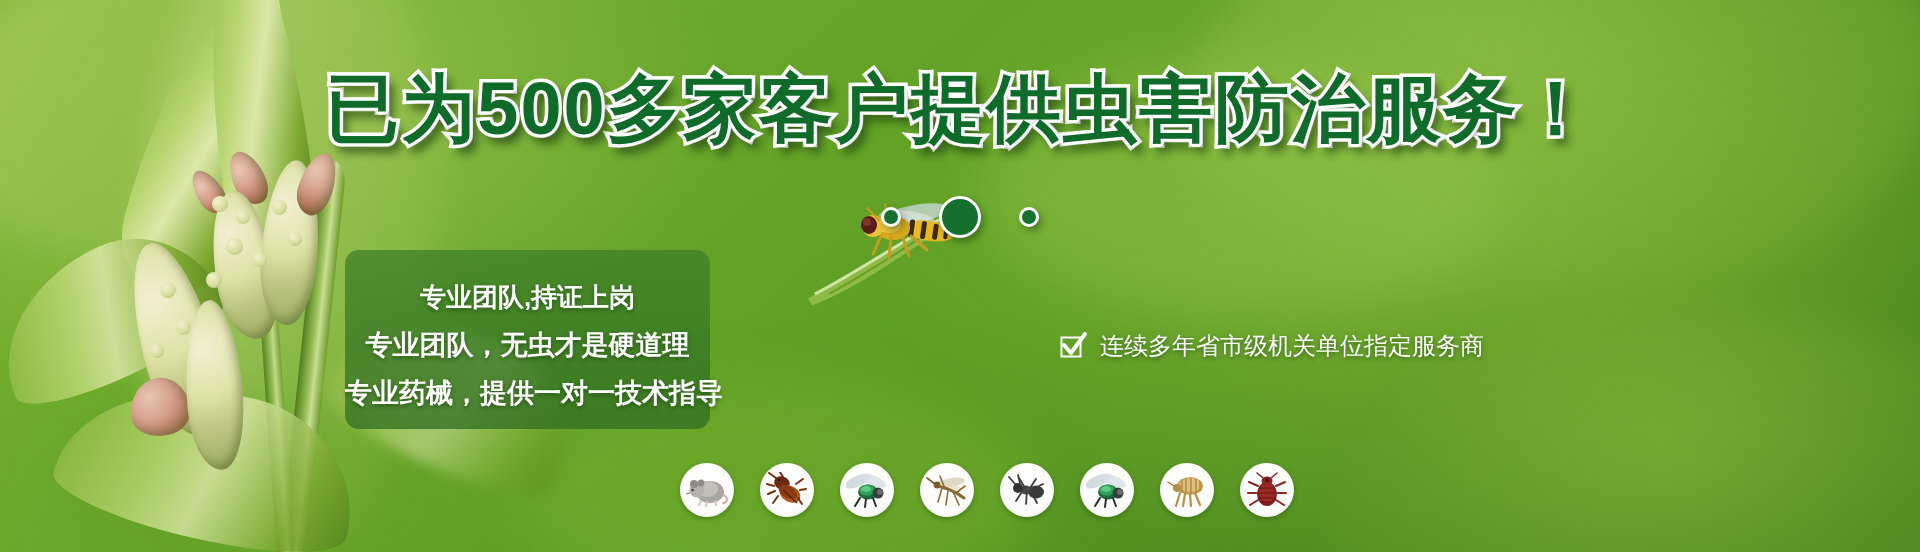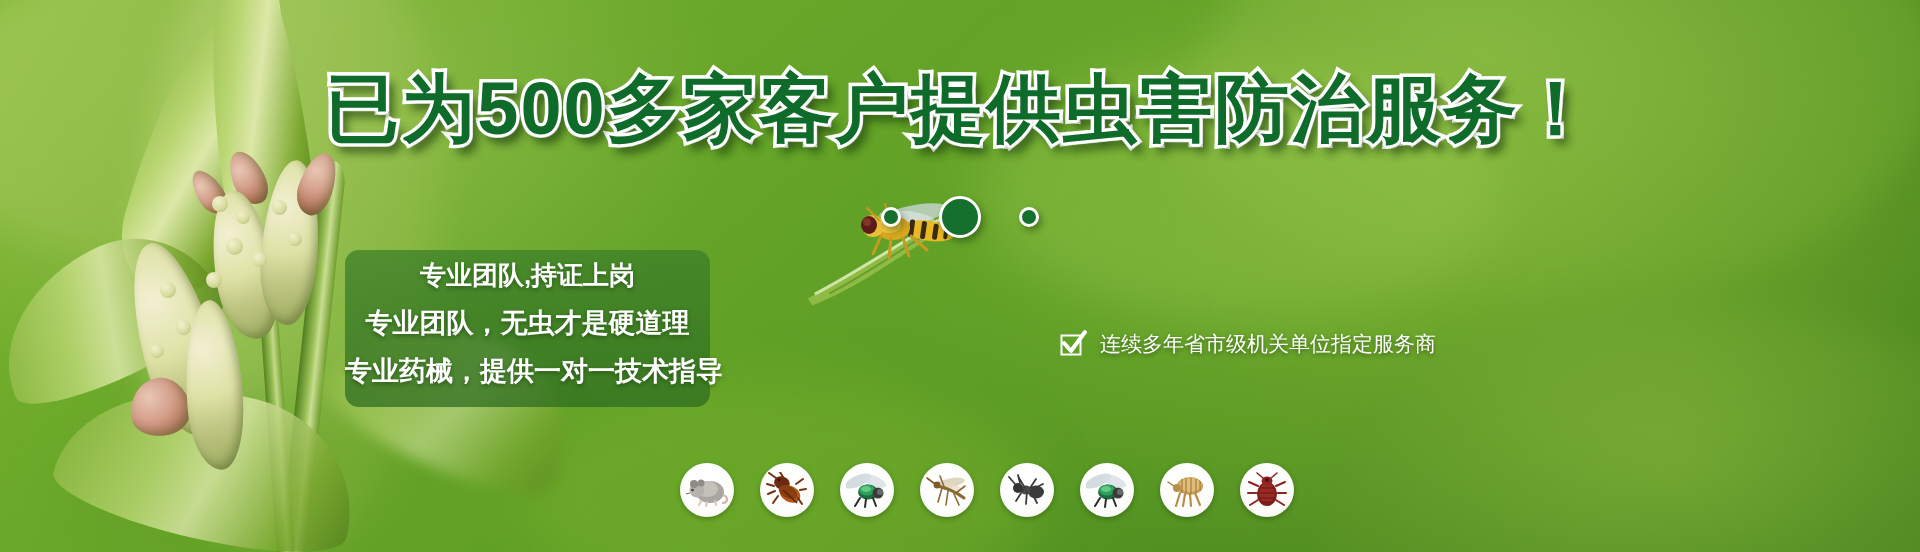--- a/index.html
+++ b/index.html
@@ -69,21 +69,21 @@
   
   #dots { position:absolute; top:196px; left:0; right:0; display:flex;
           justify-content:center; align-items:center; gap:38px; }
   .dot { border-radius:50%; background:#14702c; border:3px solid #ffffff;
          box-shadow:3px 4px 7px rgba(15,45,8,.4); }
   .dot.s { width:20px; height:20px; }
   .dot.l { width:42px; height:42px; }
 
   
   #claim-panel {
-    position:absolute; left:345px; top:250px; width:365px; padding:2px 0 18px;
+    position:absolute; left:345px; top:250px; width:365px; padding:24px 0 18px;
     background:linear-gradient(180deg,rgba(58,126,40,.72),rgba(46,108,32,.74));
     border-radius:14px;
     text-align:center; color:#ffffff;
   }
   #claim-panel .line {
     font-weight:bold; color:#fff; white-space:nowrap;
     text-shadow:0 2px 4px rgba(10,40,5,.45);
   }
   #claim-panel .line.l1 { font-size:26px; margin:6px 0 12px; }
   #claim-panel .line.l2 { font-size:27px; margin:0 0 12px; }
@@ -91,21 +91,21 @@
 
   
   #checklist {
     position:absolute; left:1060px; top:330px; display:flex;
     flex-direction:column; gap:26px;
   }
   .check-row { display:flex; align-items:center; gap:14px; }
   .check-box { width:26px; height:26px; flex:0 0 26px; position:relative; }
   .check-box svg { display:block; overflow:visible; }
   .check-text {
-    font-size:21px; color:#ffffff; white-space:nowrap;
+    font-size:24px; color:#ffffff; white-space:nowrap;
     text-shadow:0 2px 4px rgba(10,40,5,.5);
   }
 
   
   #pests {
     position:absolute; left:680px; top:463px; display:flex; gap:26px; align-items:center;
   }
   .pest {
     width:54px; height:54px; border-radius:50%;
     background:radial-gradient(circle at 40% 34%,#ffffff 0%,#fdfdfb 62%,#eef1e6 100%);

